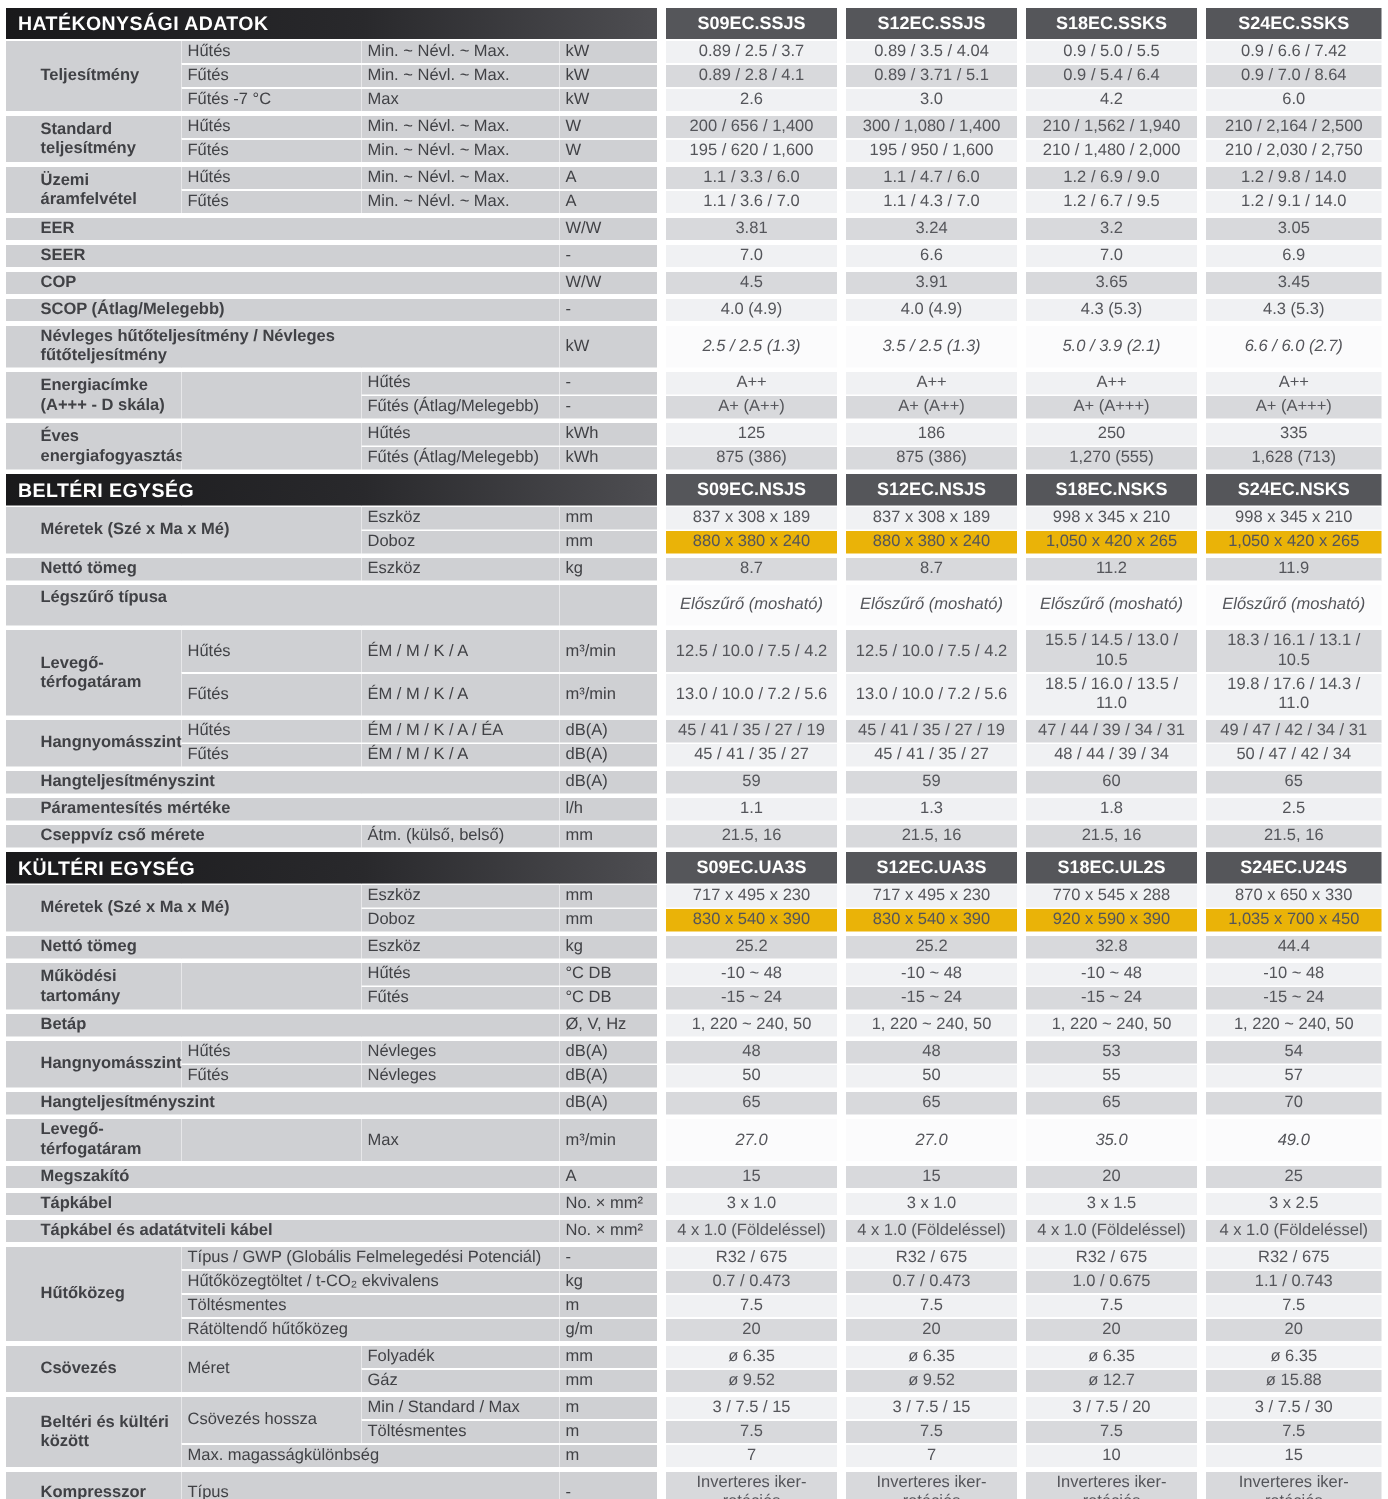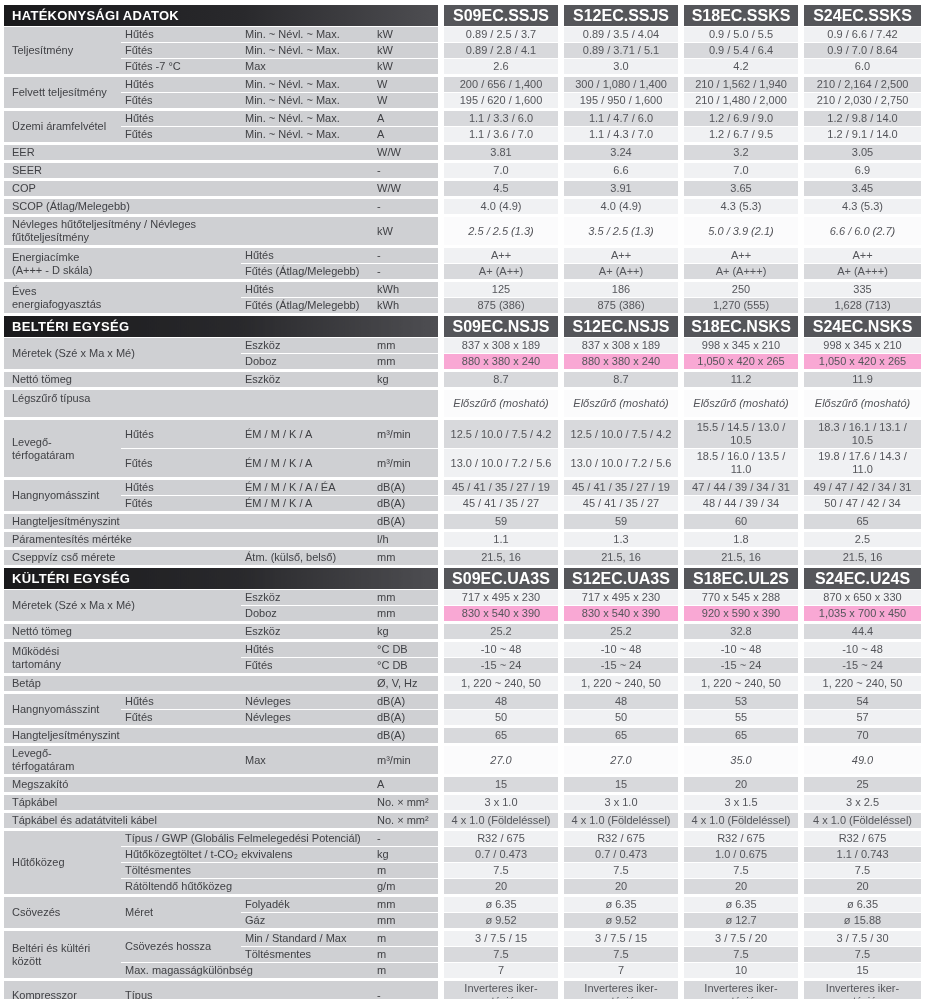--- a/index.html
+++ b/index.html
@@ -7,31 +7,31 @@
   #page{padding:5px 4px;width:917px;}
   table{border-collapse:collapse;table-layout:fixed;width:917px;}
   td{font-size:11px;line-height:13px;vertical-align:middle;overflow:hidden;
      border-bottom:1px solid #fff;padding:1px 3px;}
   td.bb3{border-bottom:3px solid #fff;}
   
   td.sect{background:linear-gradient(90deg,#19191b 0%,#29292c 55%,#4e4e52 100%);
       color:#fff;font-weight:bold;font-size:13px;letter-spacing:.3px;
       padding:4px 8px;text-align:left;border-bottom:1px solid #fff;}
   
-  td.mh{background:#55565a;color:#fff;font-weight:bold;font-size:16px;
+  td.mh{background:#55565a;color:#fff;font-weight:bold;font-size:12px;
       text-align:center;border-left:6px solid #fff;border-bottom:1px solid #fff;padding:3px 2px;}
   
   td.lab{background:#cfd0d3;color:#404145;text-align:left;white-space:pre-line;}
-  td.la{padding-left:8px;font-weight:normal;}
+  td.la{padding-left:23px;font-weight:bold;}
   td.lb,td.lc,td.lu{padding-left:4px;font-weight:normal;}
   td.vtop{vertical-align:top;padding-top:2px;}
   
   td.v{text-align:center;color:#54555a;border-left:6px solid #fff;white-space:pre-line;}
   td.sL{background:#f0f1f3;}
-  td.sM{background:#f9a8d4;}
+  td.sM{background:#eab308;}
   td.sD{background:#d8d9dc;}
   td.sW{background:#fbfbfc;font-style:italic;}
 </style>
 </head>
 <body>
 
 <div id="page">
   <table id="spec-table">
     <colgroup>
       <col style="width:117px">
@@ -73,21 +73,21 @@
         <tr>
           <td class="lab lb bb3" colspan="1">Fűtés -7 °C</td>
           <td class="lab lc bb3" colspan="1">Max</td>
           <td class="lab lu bb3" colspan="1">kW</td>
           <td class="v sL bb3">2.6</td>
           <td class="v sL bb3">3.0</td>
           <td class="v sL bb3">4.2</td>
           <td class="v sL bb3">6.0</td>
         </tr>
         <tr>
-          <td class="lab la bb3" colspan="1" rowspan="2">Felvett teljesítmény</td>
+          <td class="lab la bb3" colspan="1" rowspan="2">Standard teljesítmény</td>
           <td class="lab lb" colspan="1">Hűtés</td>
           <td class="lab lc" colspan="1">Min. ~ Névl. ~ Max.</td>
           <td class="lab lu" colspan="1">W</td>
           <td class="v sD">200 / 656 / 1,400</td>
           <td class="v sD">300 / 1,080 / 1,400</td>
           <td class="v sD">210 / 1,562 / 1,940</td>
           <td class="v sD">210 / 2,164 / 2,500</td>
         </tr>
         <tr>
           <td class="lab lb bb3" colspan="1">Fűtés</td>

